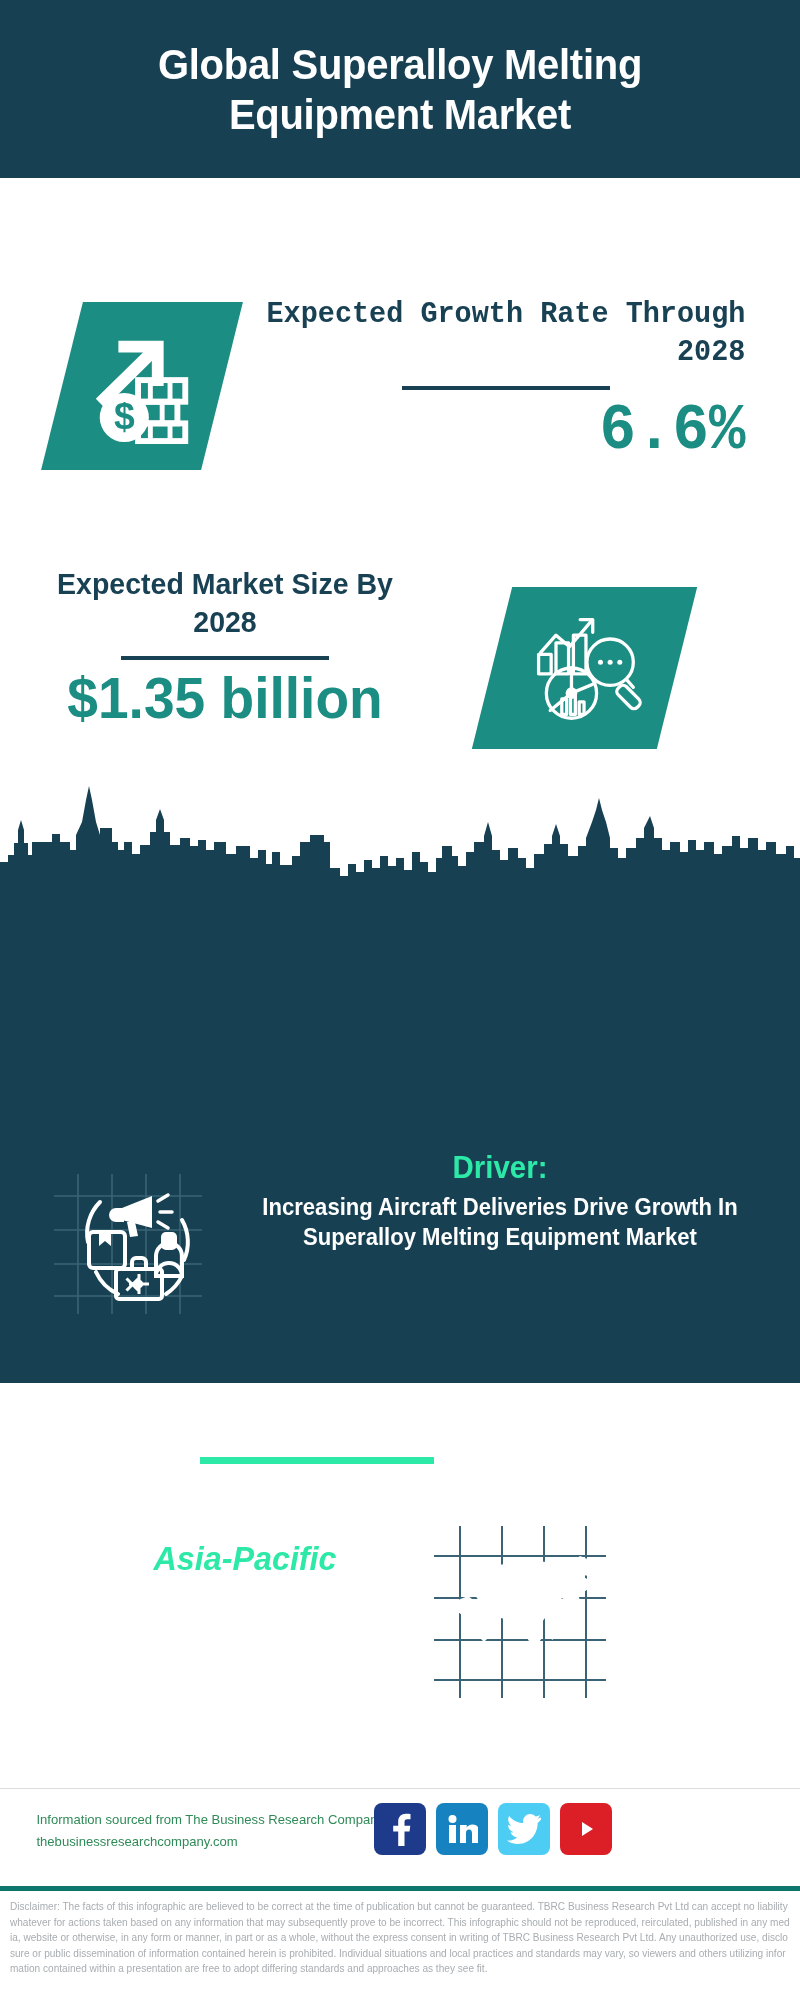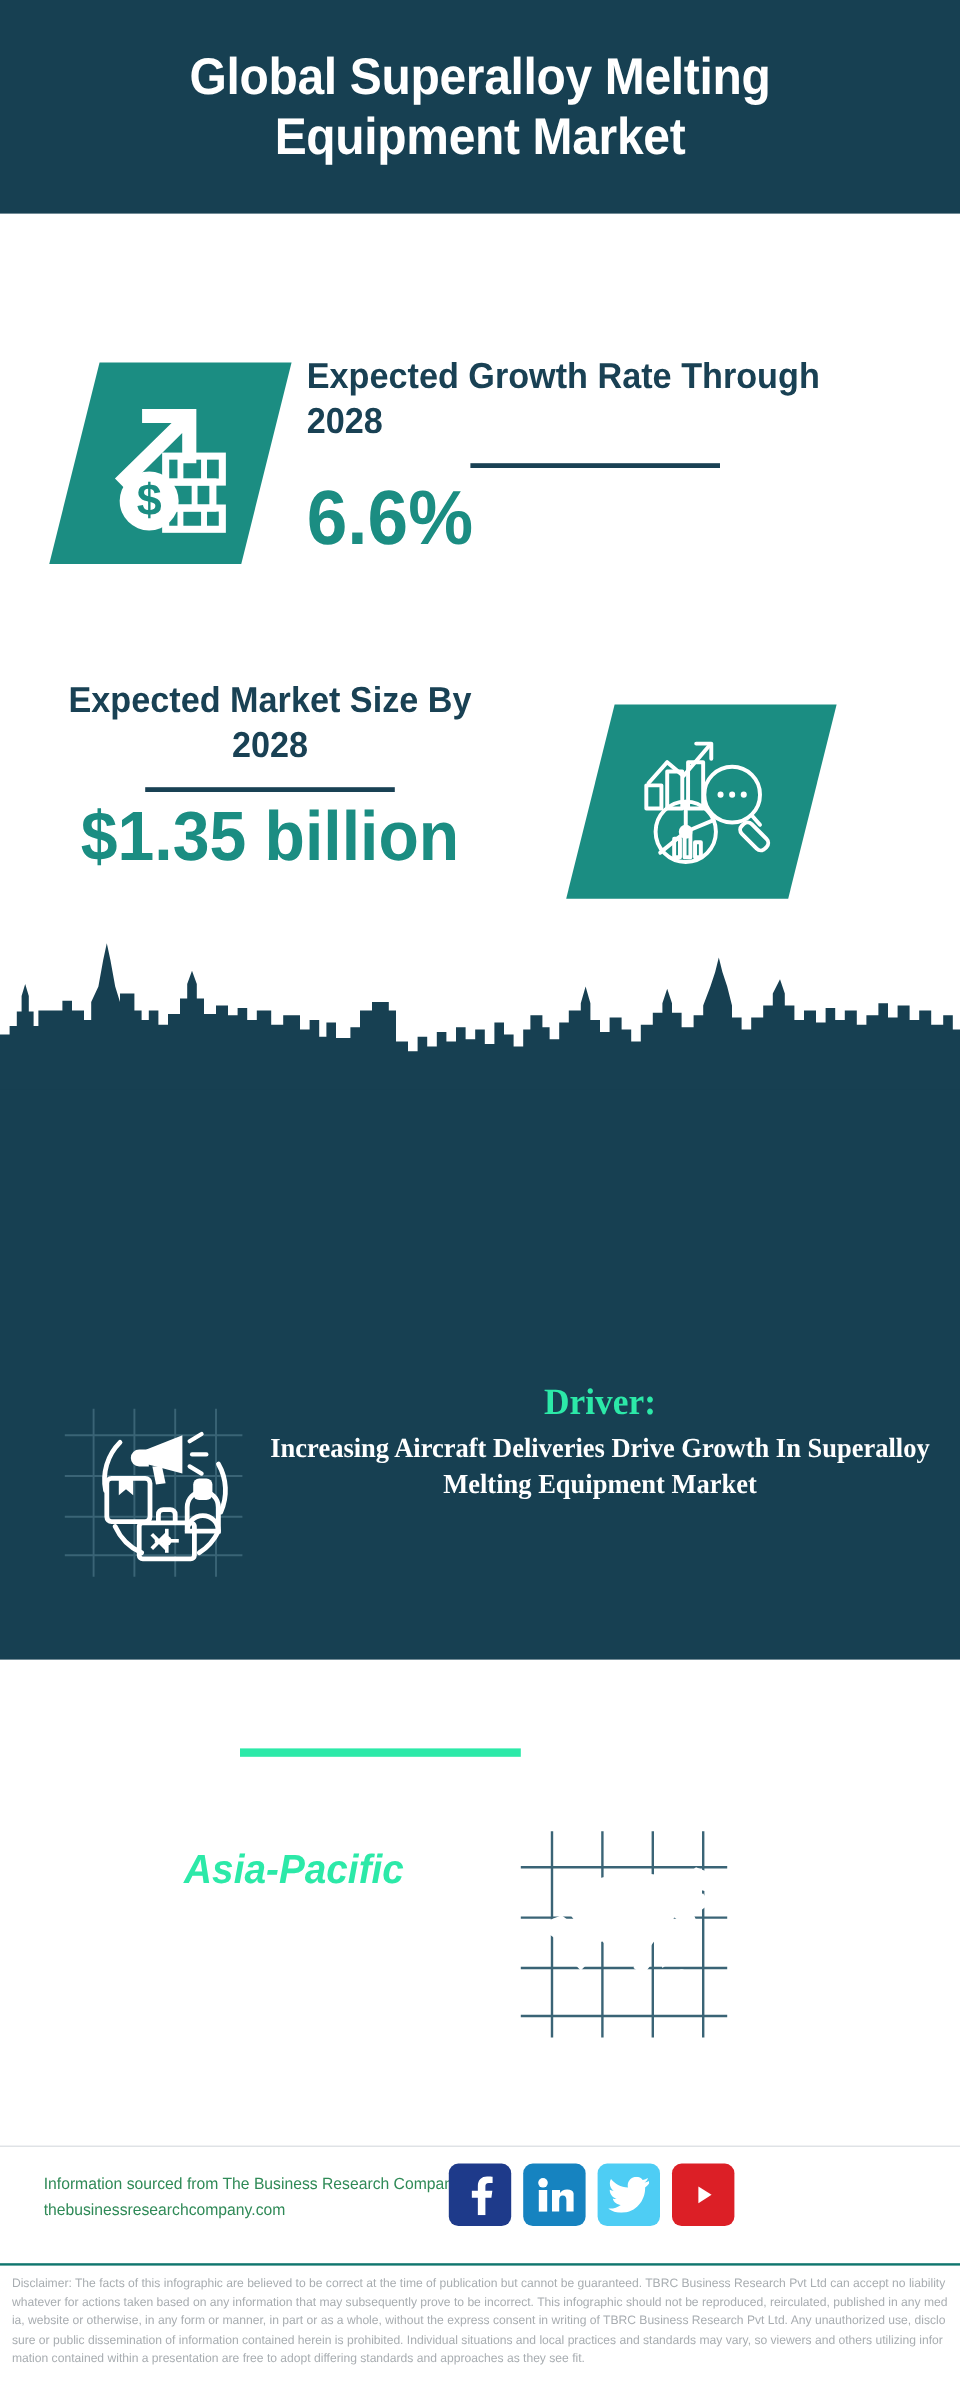--- a/index.html
+++ b/index.html
@@ -30,21 +30,21 @@
 
   
   .stat1{ position:absolute; left:0; top:250px; width:800px; height:290px; }
   .para-box{
     position:absolute; background:#1b8d82;
     transform:skewX(-14deg);
   }
   .para-box .ic{ transform:skewX(14deg); display:flex; align-items:center; justify-content:center;
     width:100%; height:100%; }
   #icon-box-1{ left:62px; top:52px; width:160px; height:168px; }
-  .stat1-text{ position:absolute; left:243px; top:45px; width:505px; text-align:left; }
+  .stat1-text{ position:absolute; left:253px; top:45px; width:505px; text-align:right;font-family:Liberation Mono, monospace; }
   .stat-label{
     color:#194154; font-size:30px; font-weight:bold; line-height:1.28;
     transform:scaleX(0.95);
   }
   .stat-rule{ width:208px; height:4px; background:#194154; margin:14px auto 6px auto; }
   .stat-value{
     color:#1b8d82; font-size:64px; font-weight:bold; line-height:1.1;
     transform:scaleX(0.95);
   }
 
@@ -61,21 +61,21 @@
 
   
   .dark-body{
     position:absolute; left:0; top:908px; width:800px; height:475px;
     background:#174052;
   }
 
   
   .driver{ position:absolute; left:0; top:1150px; width:800px; height:220px; }
   #driver-icon-wrap{ position:absolute; left:44px; top:18px; width:165px; height:150px; }
-  .driver-text{ position:absolute; left:212px; top:0px; width:576px; text-align:center;font-family:Liberation Serif, serif; }
+  .driver-text{ position:absolute; left:212px; top:0px; width:576px; text-align:center; }
   .driver-head{
     color:#2ce9a8; font-size:31px; font-weight:bold; line-height:1.15;
     transform:scaleX(0.95);
   }
   .driver-body{
     color:#ffffff; font-size:23px; font-weight:bold; line-height:1.34; margin-top:6px;
     transform:scaleX(0.96);
   }
 
   
@@ -113,21 +113,21 @@
     display:flex; align-items:center; justify-content:center;
   }
   #social-facebook{ background:#1e3a8a; }
   #social-linkedin{ background:#1683c0; }
   #social-twitter{ background:#4ecdf4; }
   #social-youtube{ background:#dc1f26; }
 
   
   .disclaimer{
     position:absolute; left:0; top:1886px; width:800px; height:114px;
-    background:#ffffff; border-top:2px solid #0f766e;
+    background:#ffffff; border-top:5px solid #0f766e;
     padding:8px 6px 0 6px;
   }
   .disclaimer p{
     color:#a8adb1; font-size:10.2px; line-height:1.52; text-align:left;
     word-break:break-all; transform:scaleX(0.99);
   }
 </style>
 </head>
 <body>
 

